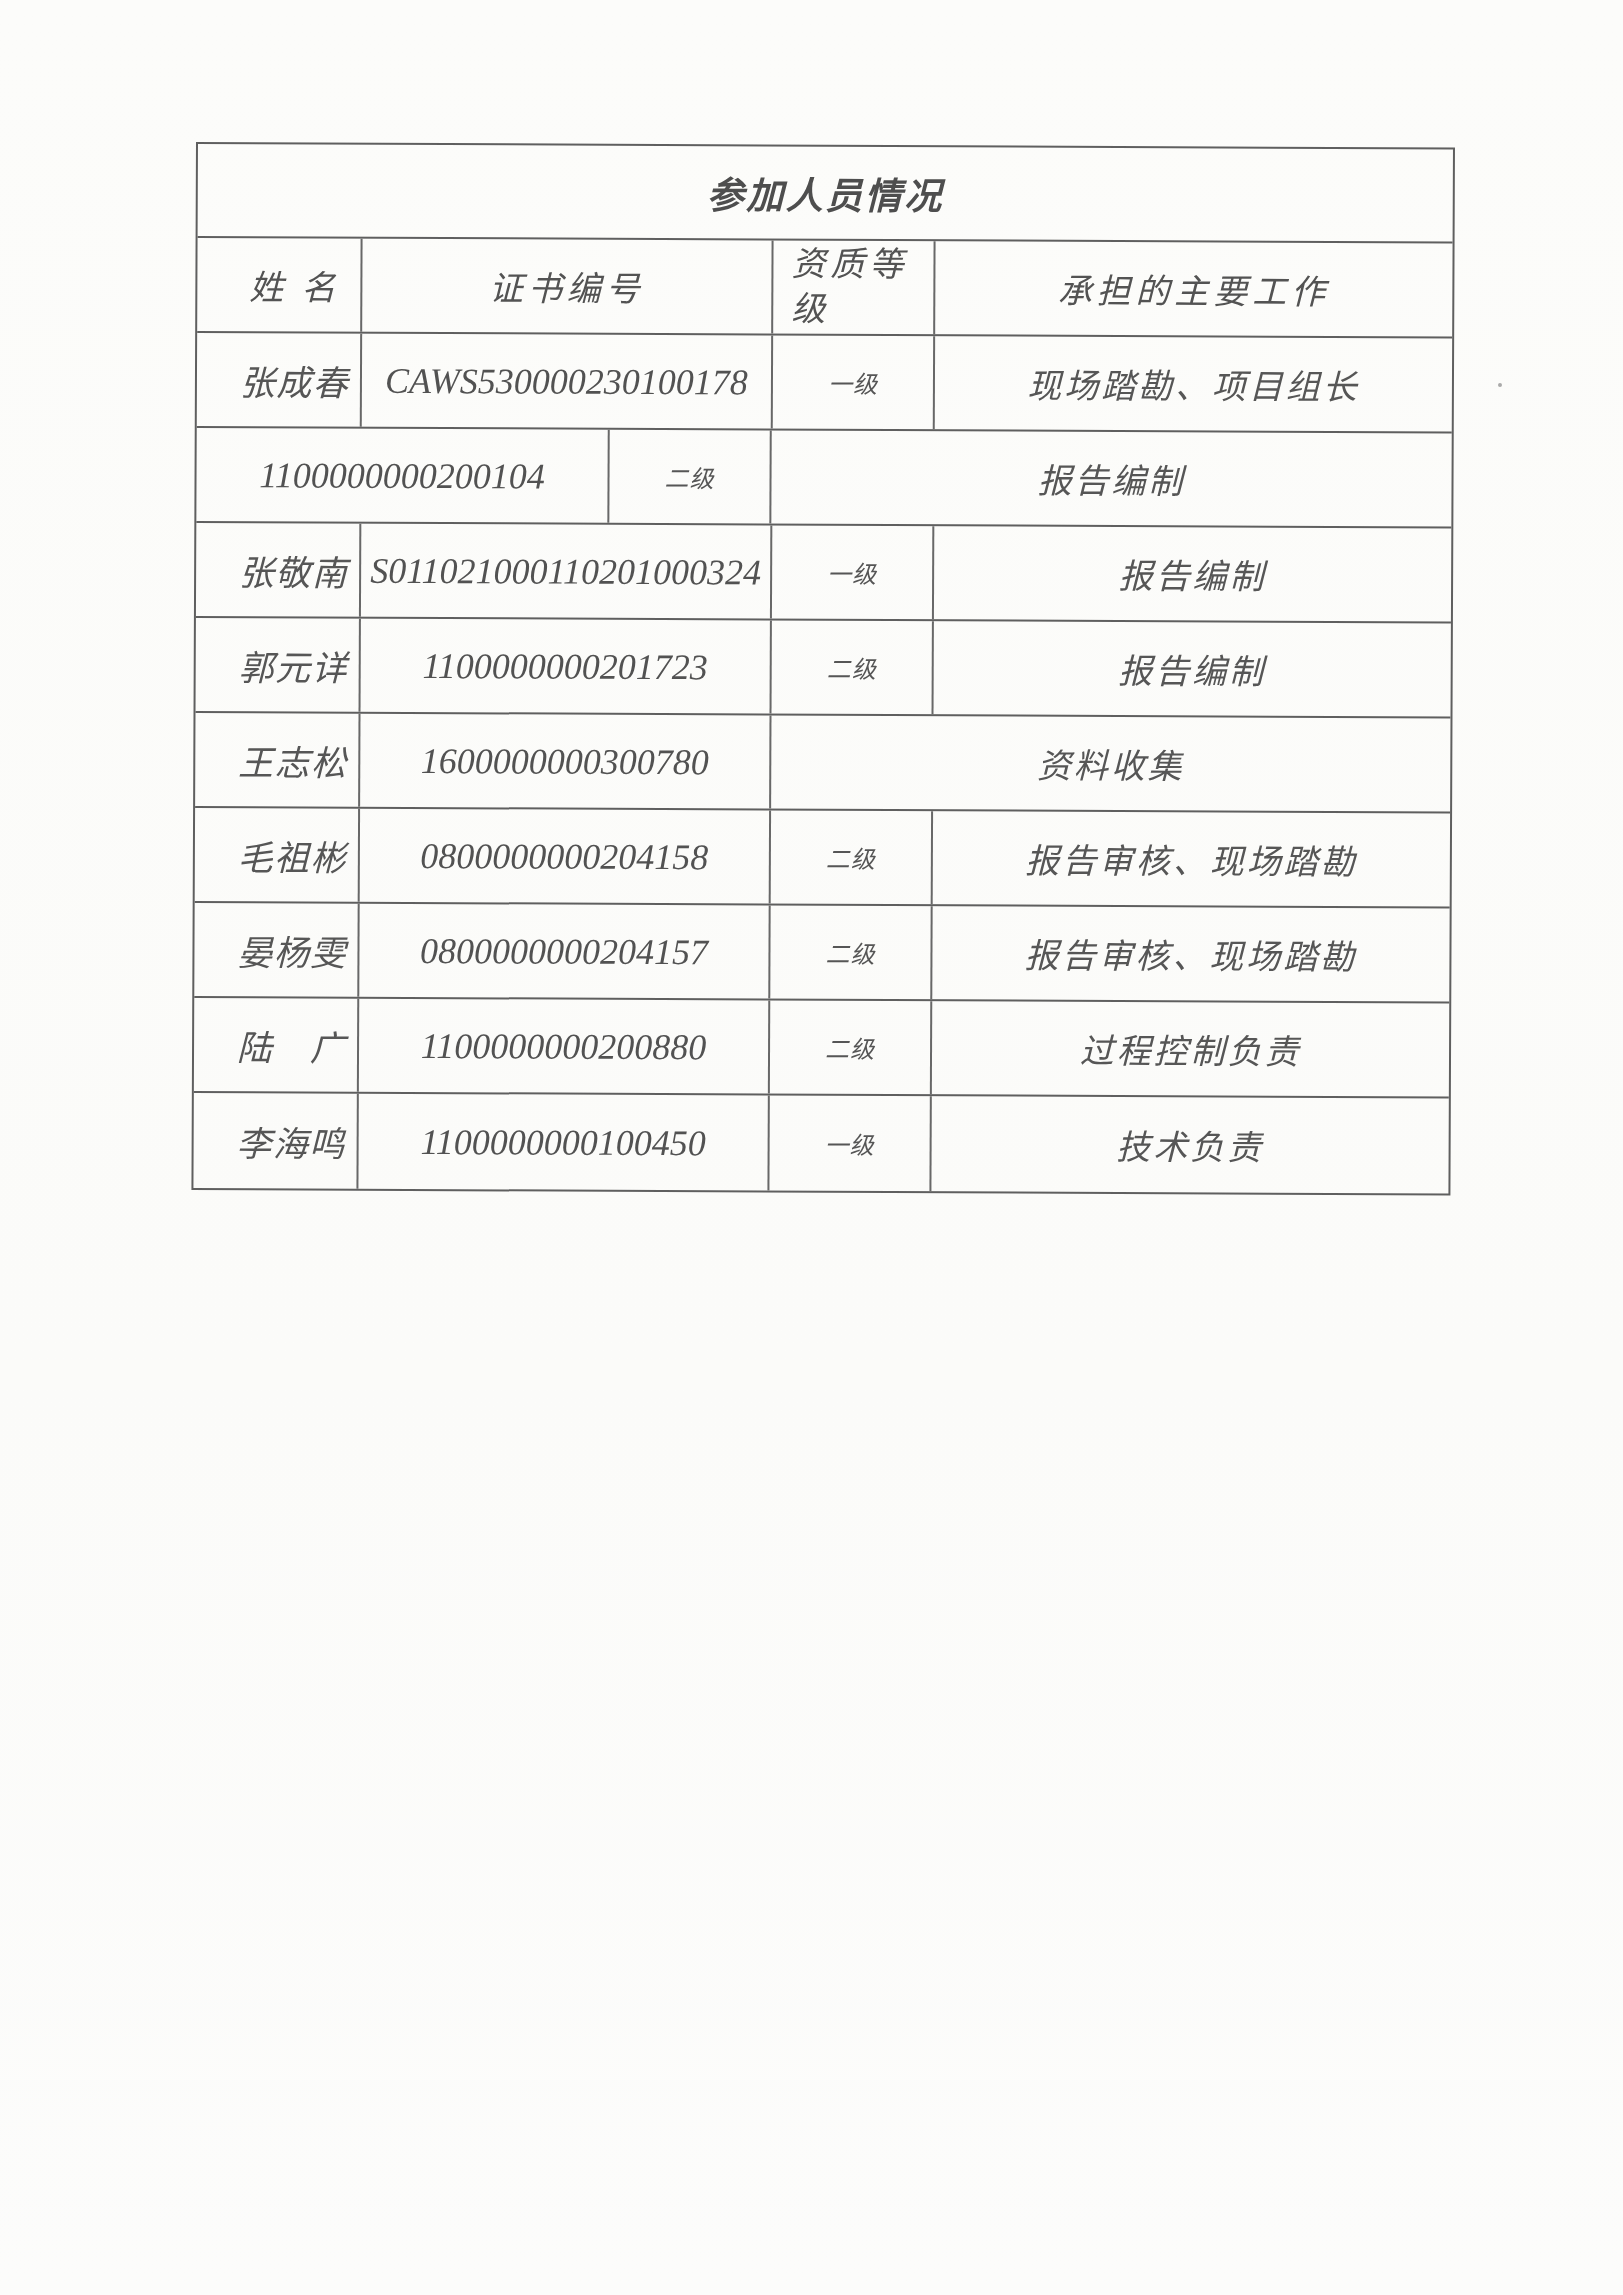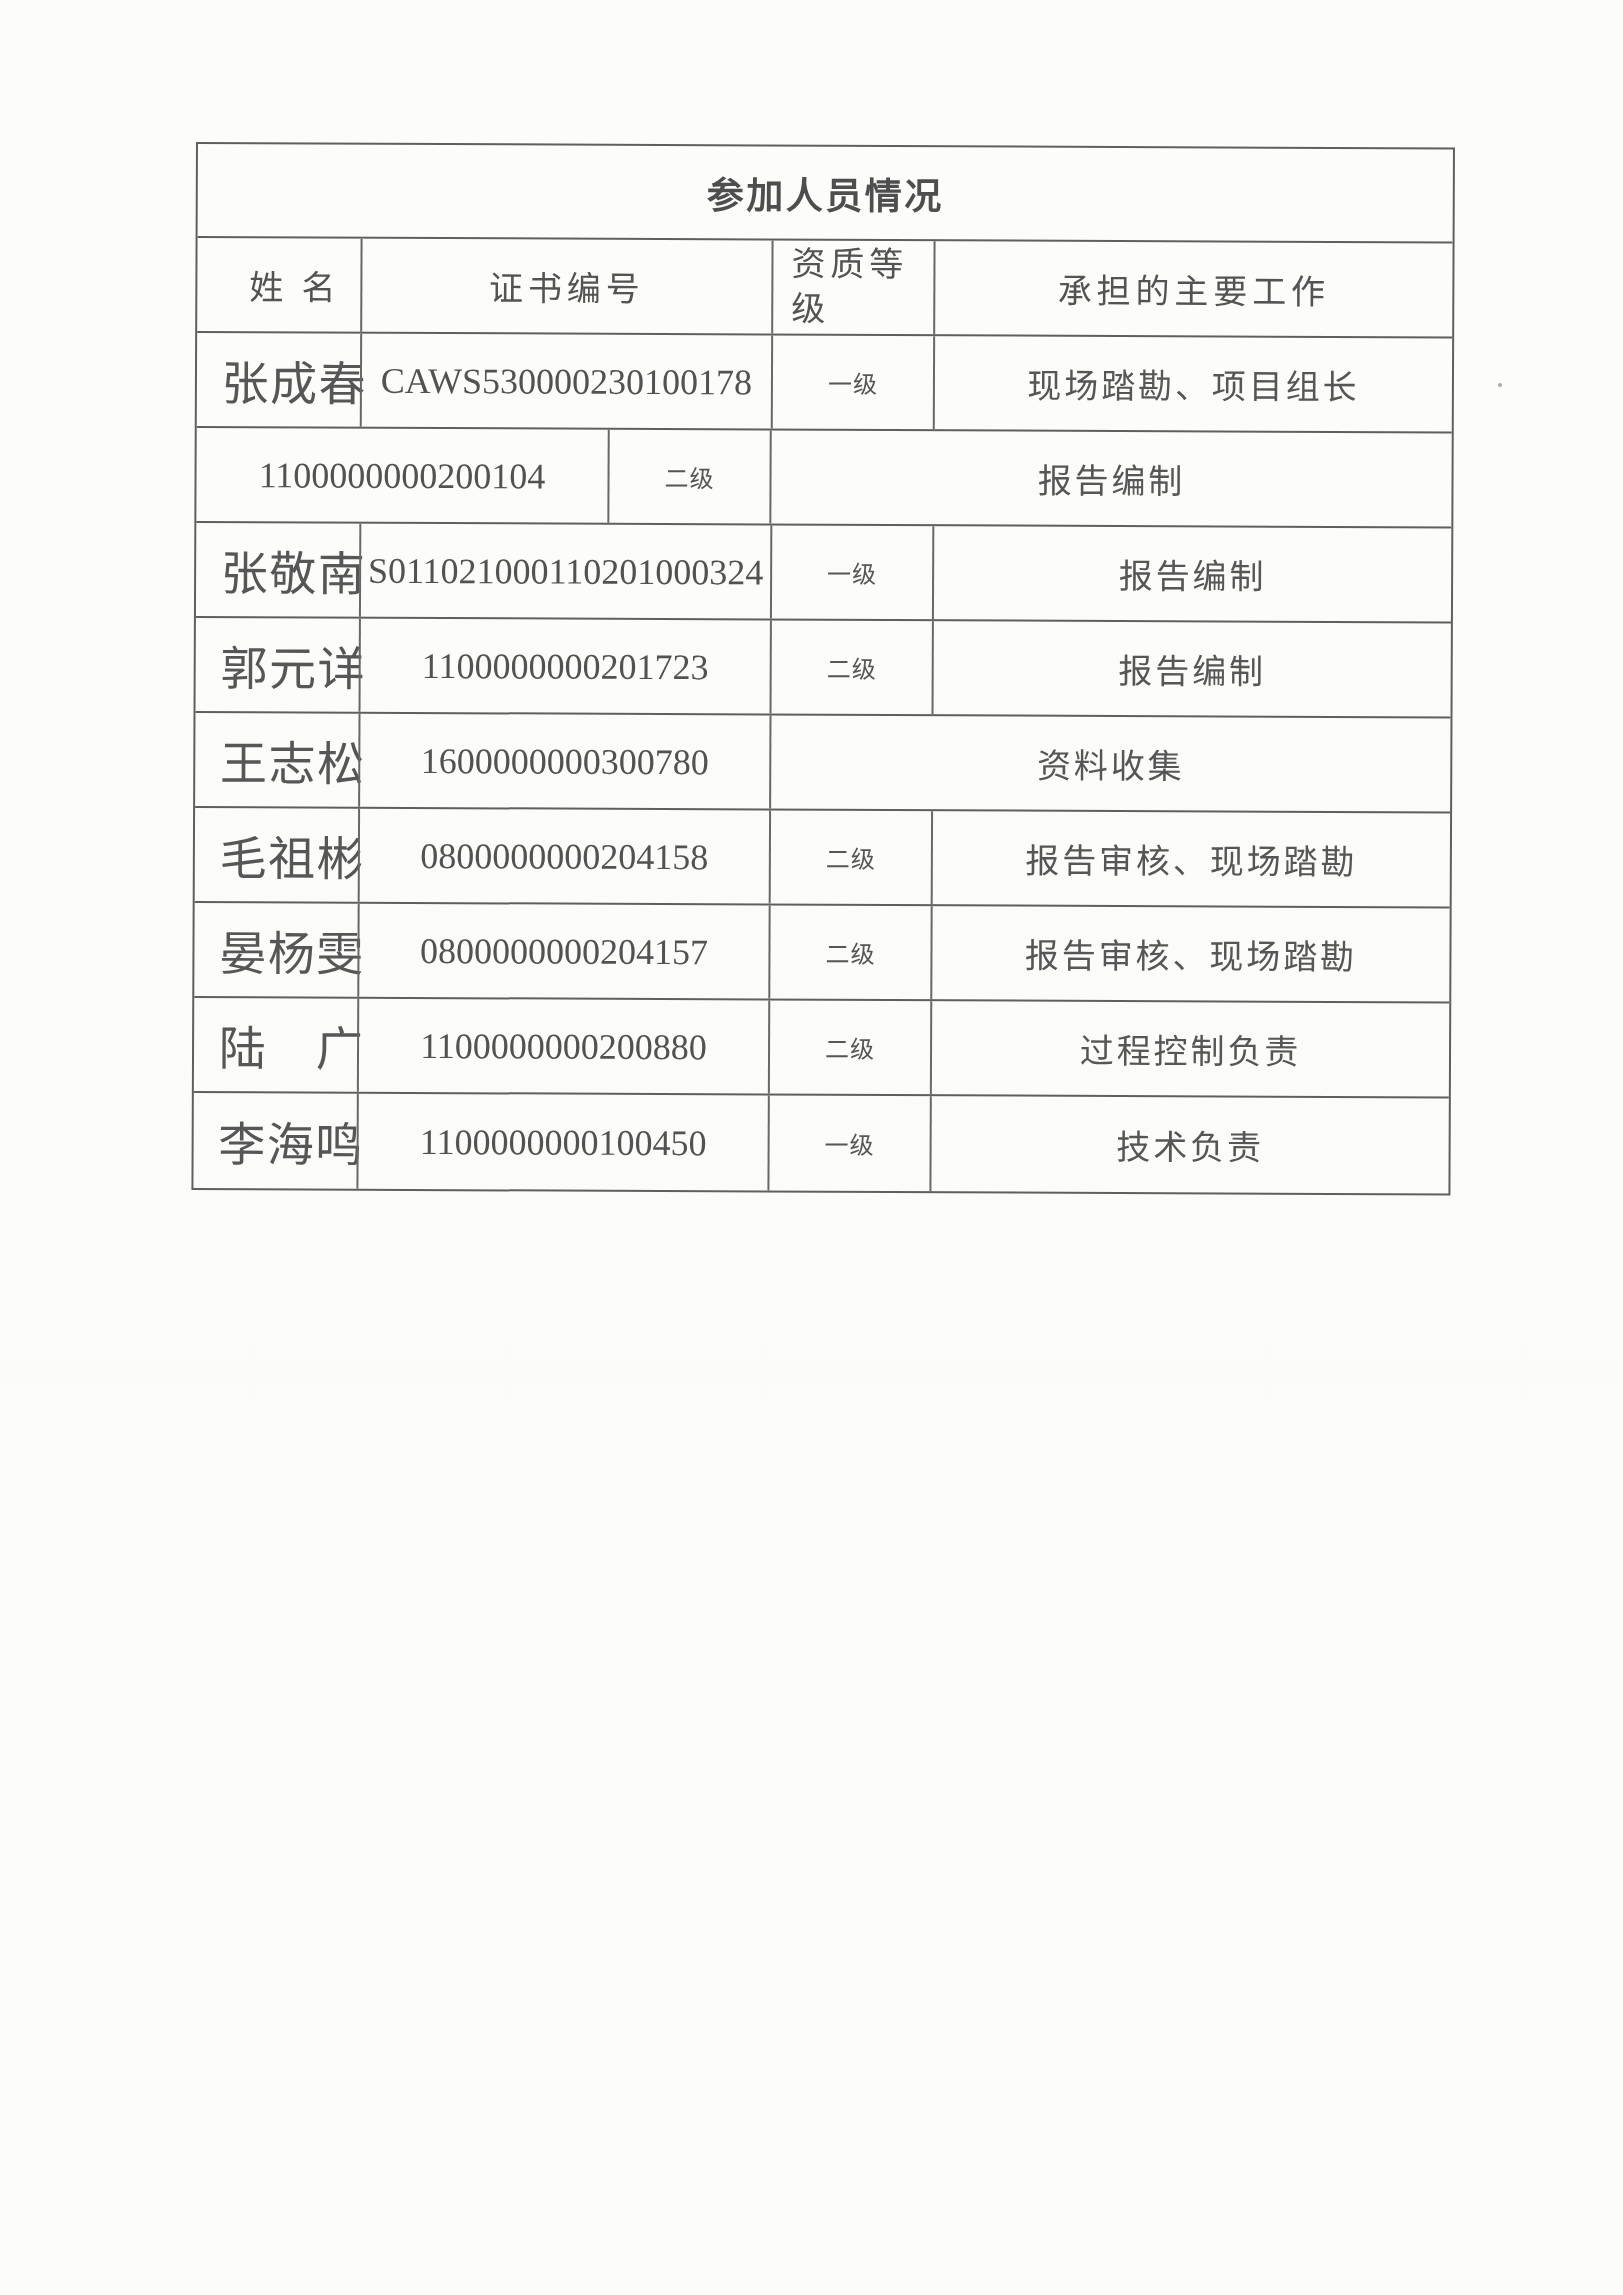--- a/index.html
+++ b/index.html
@@ -13,20 +13,21 @@
     overflow: hidden;
     background: #fcfcfa;
     font-family: "Liberation Serif", serif;
     color: #555555;
   }
   
   .page {
     position: absolute;
     inset: 0;
     background: linear-gradient(180deg, #fcfcfa 0%, #fbfbf9 60%, #fcfcfb 100%);
+    font-style: italic;
   }
 
   .personnel-table {
     position: absolute;
     left: 196px;
     top: 142px;
     width: 1255px;
     border: 2.9px solid #5f5f5f;
     transform: rotate(0.25deg);
     transform-origin: 0 0;
@@ -77,21 +78,21 @@
   }
   .wrap-narrow {
     display: inline-block;
     width: 124px;
     white-space: normal;
     text-align: left;
     line-height: 1.32;
   }
 
   .name-cell {
-    font-size: 47px;
+    font-size: 35px;
     letter-spacing: 1.5px;
     color: #565656;
   }
   .cert-cell {
     font-size: 36px;
     letter-spacing: 0;
     color: #525252;
   }
   .level-cell {
     font-size: 24px;

